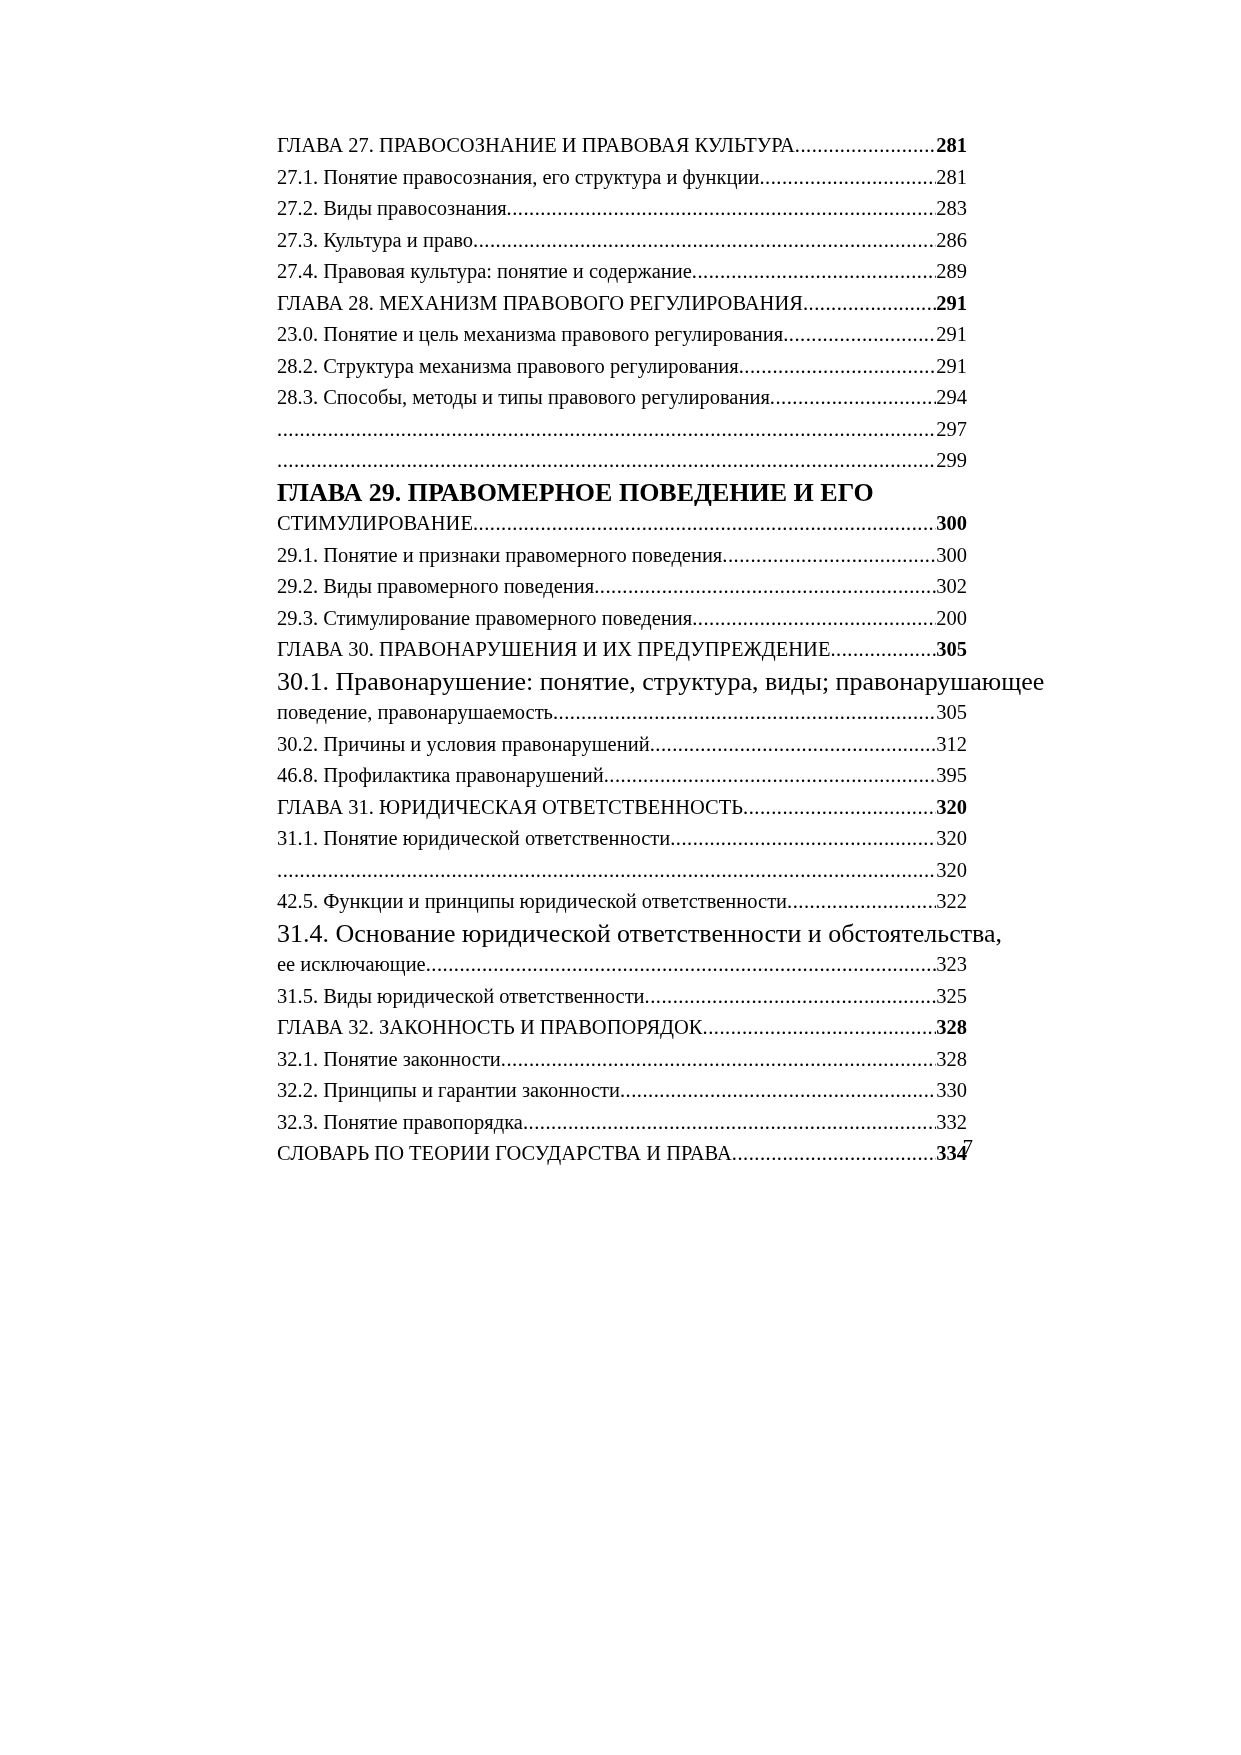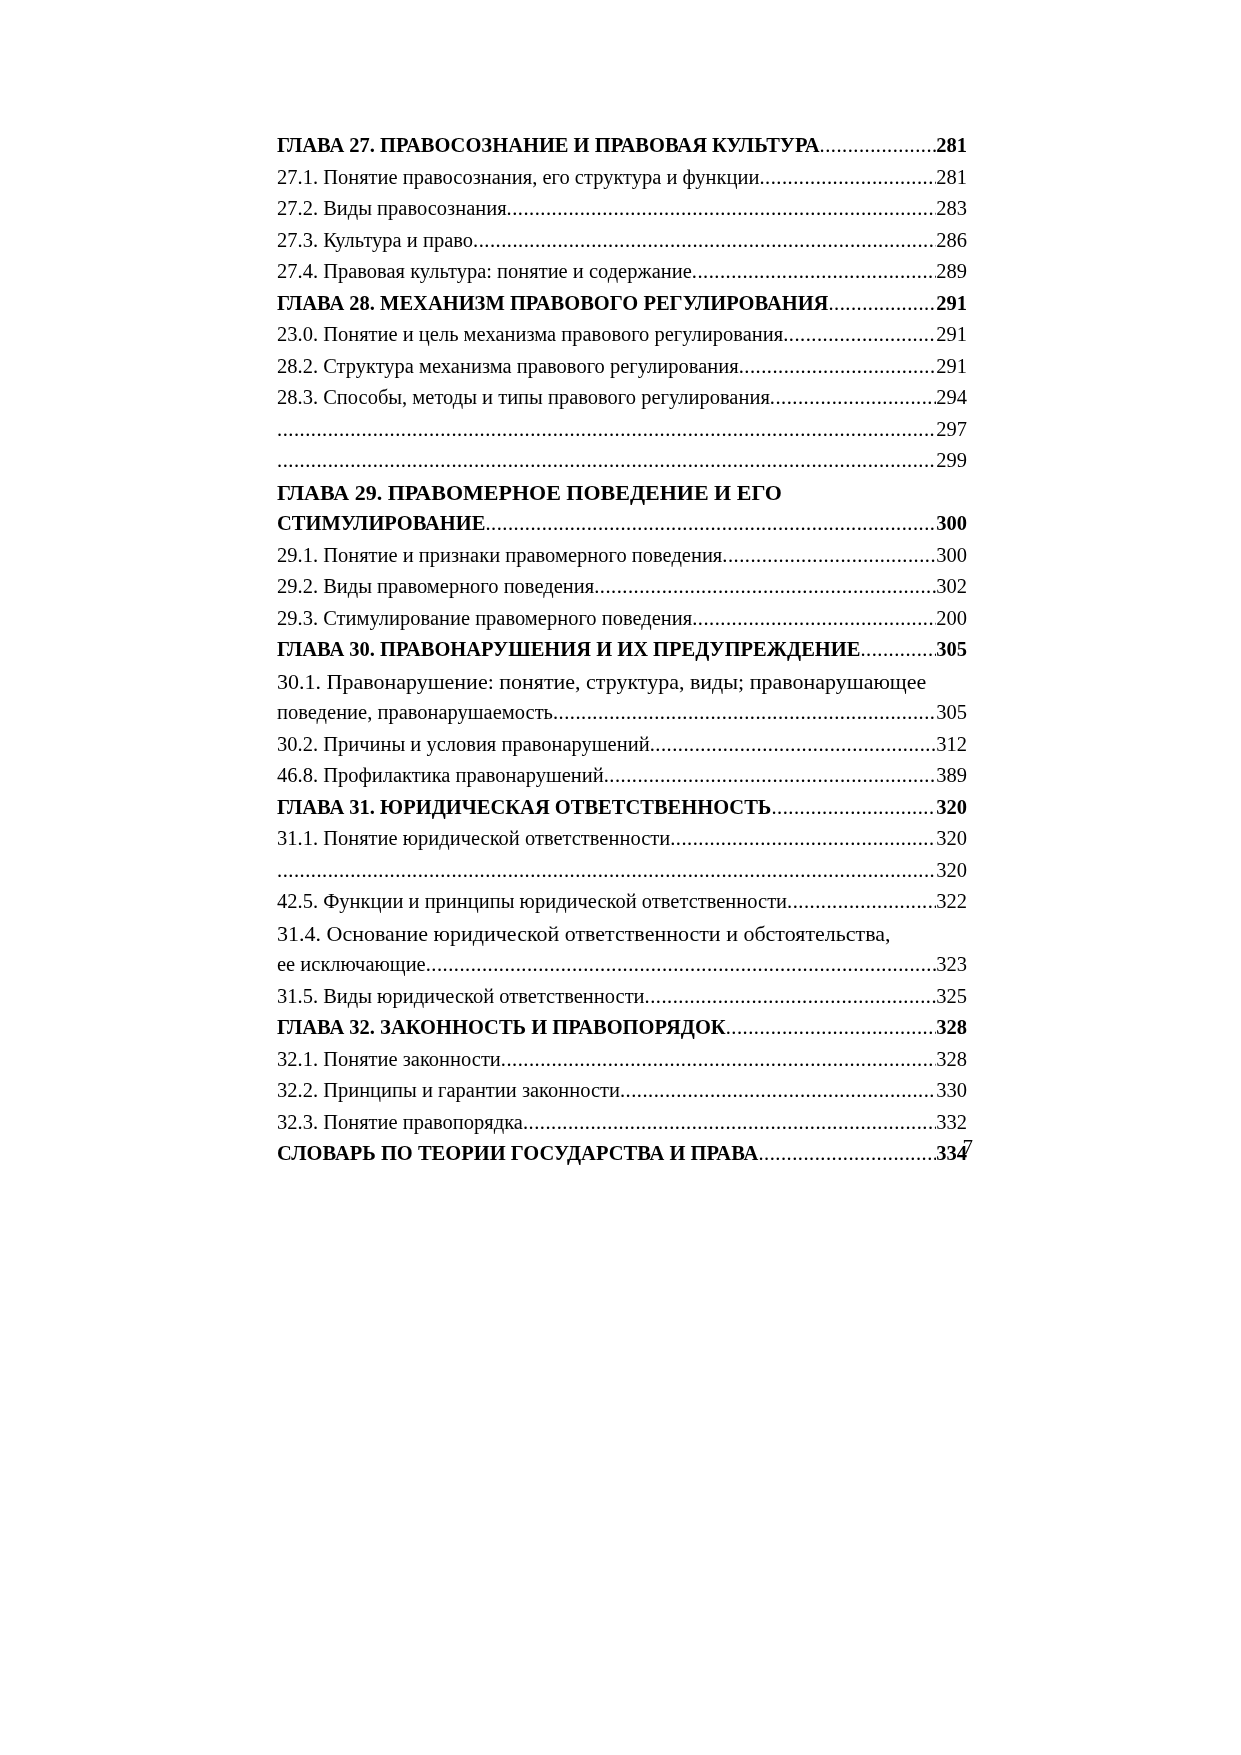--- a/index.html
+++ b/index.html
@@ -45,27 +45,27 @@
     font-size: 20.5px;
     letter-spacing: 0.5px;
     color: #000;
     margin: 0 0px;
   }
   .toc-line .pg {
     flex: 0 0 auto;
     text-align: left;
   }
   .chapter .txt {
-    font-weight: bold;
+    font-weight: normal;
   }
   .chapter .pg {
     font-weight: bold;
   }
   .cont-line {
-    font-size: 22px;
+    font-size: 26px;
     line-height: 31.5px;
     white-space: nowrap;
   }
   .cont-line.bold {
     font-weight: bold;
   }
   .page-number {
     position: absolute;
     right: 268px;
     top: 1135px;
@@ -163,21 +163,21 @@
         <span class="pg">305</span>
       </div>
       <div class="toc-line">
         <span class="txt">30.2. Причины и условия правонарушений</span>
         <span class="dots">........................................................................................................................................................................................................</span>
         <span class="pg">312</span>
       </div>
       <div class="toc-line">
         <span class="txt">46.8. Профилактика правонарушений</span>
         <span class="dots">........................................................................................................................................................................................................</span>
-        <span class="pg">389</span>
+        <span class="pg">395</span>
       </div>
       <div class="toc-line chapter">
         <span class="txt">ГЛАВА 31. ЮРИДИЧЕСКАЯ ОТВЕТСТВЕННОСТЬ</span>
         <span class="dots">........................................................................................................................................................................................................</span>
         <span class="pg">320</span>
       </div>
       <div class="toc-line">
         <span class="txt">31.1. Понятие юридической ответственности</span>
         <span class="dots">........................................................................................................................................................................................................</span>
         <span class="pg">320</span>

